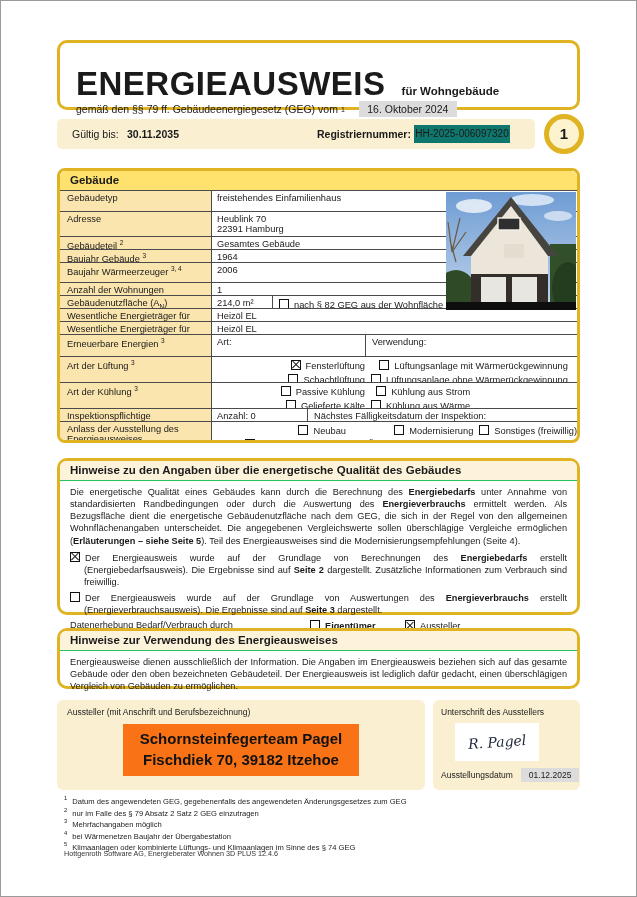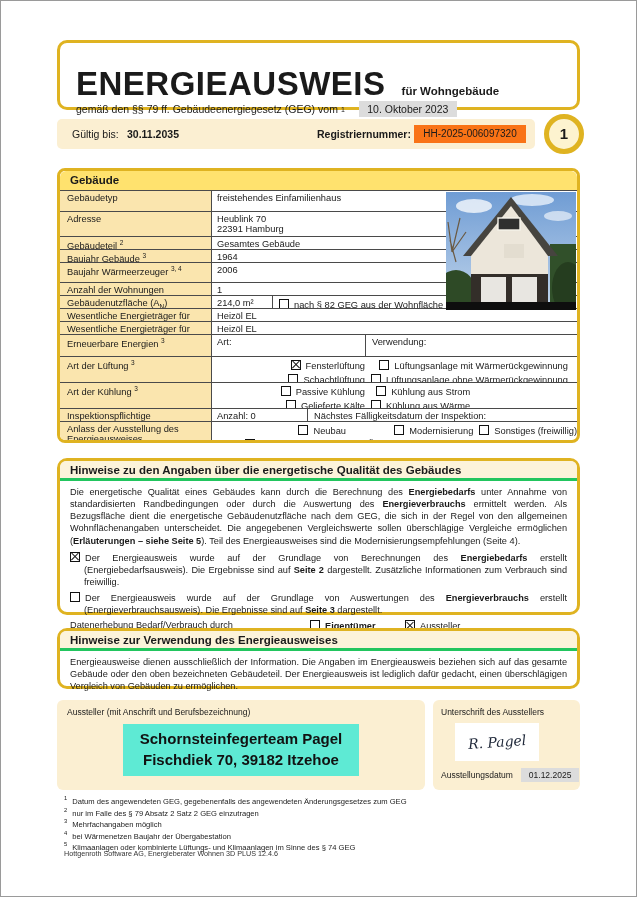--- a/index.html
+++ b/index.html
@@ -4,37 +4,37 @@
 <style>
   html,body { margin:0; padding:0; background:#fff; }
   .page {
     position:relative; width:637px; height:897px; background:#fff;
     font-family:"Liberation Sans", sans-serif; color:#1a1a1a;
     box-shadow: inset 0 0 0 1px #9a9a9a; overflow:hidden;
   }
   
   .goldbox { position:absolute; background:#fff; border:3px solid #DFB321; border-radius:10px; box-sizing:border-box; }
   .band { height:20px; background:#FFE26E; border-bottom:1px solid #4a4a4a; font-size:11.5px; font-weight:bold; padding:3px 0 0 10px; box-sizing:border-box; border-radius:6px 6px 0 0; }
-  .band.pale { background:#FCF3DA; border-bottom:3px solid #22c55e; }
+  .band.pale { background:#FCF3DA; border-bottom:1px solid #22c55e; }
   
   .hdr { left:57px; top:40px; width:523px; height:70px; padding:25px 0 0 16px; }
   .hdr .titleline { display:flex; align-items:baseline; }
   .hdr h1 { margin:0; font-size:33px; line-height:32px; letter-spacing:0.5px; font-weight:bold; }
   .hdr .sub { font-size:11.5px; font-weight:bold; margin-left:16px; }
   .lawline { margin-top:1px; font-size:10.5px; display:flex; align-items:center; }
   .lawline sup { font-size:7px; margin:0 4px 0 3px; }
   .graybox { display:inline-block; background:#DCDCDC; text-align:center; }
   .datebox { width:98px; padding:2px 0; margin-left:10px; font-size:10.5px; }
   
   .validity { position:absolute; left:57px; top:119px; width:478px; height:30px; background:#FBEFD2; border-radius:5px; font-size:10.5px; }
   .validity span { position:absolute; line-height:30px; white-space:nowrap; }
   .v-label { left:15px; }
   .v-value { left:70px; font-weight:bold; }
   .r-label { left:260px; font-weight:bold; }
-  .r-box { left:357px; top:6px; width:112px; height:18px; line-height:18px !important; background:#f97316; text-align:center; font-size:10px; }
+  .r-box { left:357px; top:6px; width:96px; height:18px; line-height:18px !important; background:#0f766e; text-align:center; font-size:10px; }
   .pagecircle { position:absolute; left:544px; top:114px; width:30px; height:30px; border:5px solid #DFB321; border-radius:50%; background:#FDF3CF; text-align:center; line-height:30px; font-weight:bold; font-size:15px; }
   
   .bld { left:57px; top:168px; width:523px; height:275px; border-radius:8px; overflow:hidden; padding:0; }
   .btable { position:relative; }
   .btable .vline { position:absolute; left:151px; top:0; bottom:0; width:1px; background:#4a4a4a; z-index:1; }
   .brow { display:flex; border-bottom:1px solid #4a4a4a; font-size:9.3px; box-sizing:border-box; }
   .brow:last-child { border-bottom:none; }
   .blbl { flex:0 0 151px; width:151px; background:#FAE5AE; padding:2px 6px 0 7px; box-sizing:border-box; overflow:hidden; }
   .bval { flex:1; padding:2px 0 0 6px; box-sizing:border-box; overflow:hidden; }
   .bval.split { display:flex; padding:0; }
@@ -58,21 +58,21 @@
   .hints2 { left:57px; top:628px; width:523px; height:61px; }
   .hbody { padding:5px 10px 0 10px; font-size:9.2px; line-height:1.32; text-align:justify; }
   .hbody p { margin:0 0 4px 0; }
   .cbpara { margin:2px 0 3px 0; padding-left:14px; text-indent:-14px; }
   .datarow { margin:2px 0 3px 0; display:flex; font-size:9.2px; }
   .datarow .dlabel { width:240px; }
   .datarow .ditem1 { width:95px;font-weight:bold; }
   
   .issuer { position:absolute; left:57px; top:700px; width:368px; height:90px; background:#FBEFD2; border-radius:6px; padding:7px 10px; box-sizing:border-box; }
   .smalllabel { font-size:8.5px; }
-  .issuer .white { width:232px; margin:7px auto 0 auto; background:#5eead4; text-align:center; padding:4px 2px 6px 2px; }
+  .issuer .white { width:232px; margin:7px auto 0 auto; background:#f97316; text-align:center; padding:4px 2px 6px 2px; }
   .issuer .white div { font-size:15px; font-weight:bold; line-height:1.4; color:#111; }
   .sig { position:absolute; left:433px; top:700px; width:147px; height:90px; background:#FBEFD2; border-radius:6px; padding:7px 8px; box-sizing:border-box; }
   .sig .white { width:84px; height:38px; margin:6px 0 0 14px; background:#fff; display:flex; align-items:center; justify-content:center; }
   .sig .name { font-family:"DejaVu Serif", serif; font-style:italic; font-size:14px; transform:rotate(-4deg); color:#20293a; }
   .sig .daterow { margin-top:7px; display:flex; align-items:center; font-size:8.5px; }
   .sig .dbox { background:#DCDCDC; padding:2px 8px; margin-left:8px; font-size:8.5px; }
   
   .footnotes { position:absolute; left:64px; top:795px; font-size:7.6px; line-height:1.32; color:#222; }
   .footnotes div { padding-left:12px; text-indent:-12px; }
   .footnotes sup { font-size:5.8px; margin-right:5px; }
@@ -85,21 +85,21 @@
 <div class="page">
 
   <div class="goldbox hdr">
     <div class="titleline">
       <h1>ENERGIEAUSWEIS</h1>
       <span class="sub">für Wohngebäude</span>
     </div>
     <div class="lawline">
       <span>gemäß den §§ 79 ff. Gebäudeenergiegesetz (GEG) vom</span>
       <sup>1</sup>
-      <span class="graybox datebox">10. Oktober 2023</span>
+      <span class="graybox datebox">16. Oktober 2024</span>
     </div>
   </div>
 
   <div class="validity">
     <span class="v-label">Gültig bis:</span>
     <span class="v-value">30.11.2035</span>
     <span class="r-label">Registriernummer:</span>
     <span class="r-box">HH-2025-006097320</span>
   </div>
   <div class="pagecircle">1</div>

